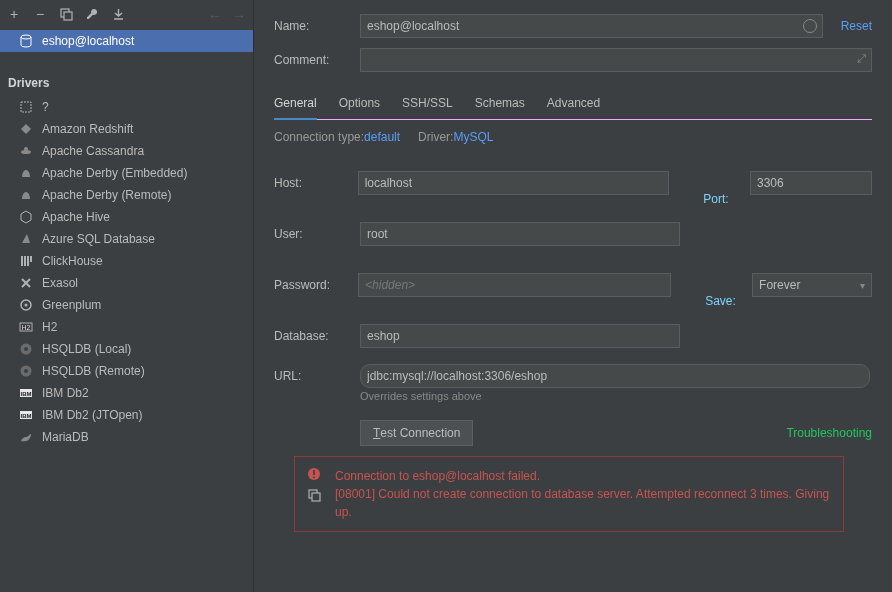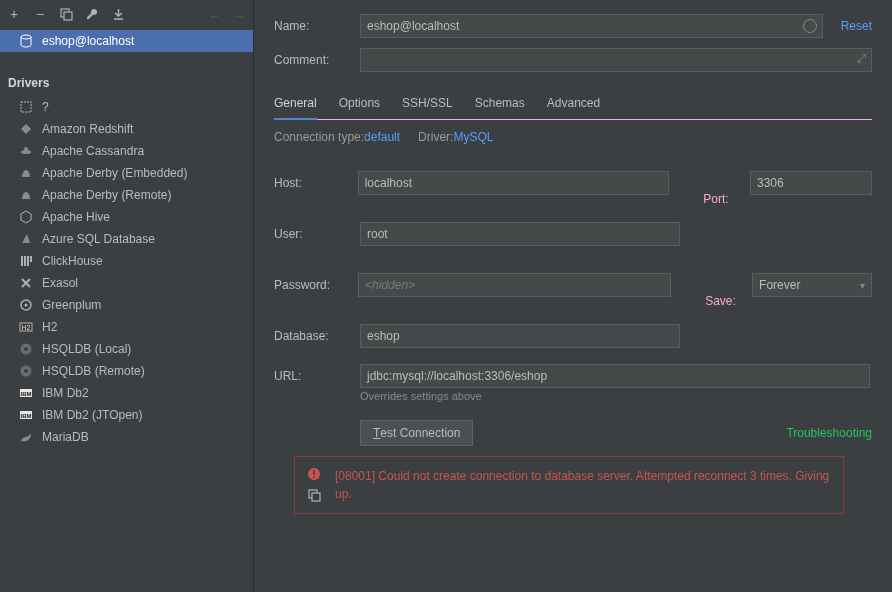--- a/index.html
+++ b/index.html
@@ -28,25 +28,25 @@
 .comment-input input { width: 100%; }
 .expand-icon { position: absolute; right: 6px; top: 4px; color: #888; font-size: 11px; pointer-events: none; }
 .tabs { display: flex; gap: 22px; border-bottom: 1px solid #f0abfc; margin-top: 8px; margin-bottom: 10px; }
 .tab { padding: 6px 0 8px 0; color: #bbbbbb; cursor: pointer; border-bottom: 2px solid transparent; margin-bottom: -1px; }
 .tab.active { border-bottom: 2px solid #4a88c7; color: #d4d4d4; }
 .conn-type-row { font-size: 12px; color: #999; margin-bottom: 16px; display: flex; align-items: center; }
 .conn-type-row .link { color: #589df6; cursor: pointer; }
 .field-row { display: flex; align-items: center; margin-bottom: 16px; gap: 0; }
 .field-row .flabel { width: 86px; color: #bbbbbb; }
 .field-row .main-input { width: 320px; }
-.field-row .side-label { margin-left: 34px; width: 48px; color: #f9a8d4; margin-top: 32px; }
+.field-row .side-label { margin-left: 34px; width: 48px; color: #7dd3fc; margin-top: 32px; }
 .field-row .side-input { width: 122px; }
 .select { background: #45494a; border: 1px solid #5a5d5f; color: #bbbbbb; height: 24px; padding: 0 20px 0 6px; font-size: 12px; position: relative; display: flex; align-items: center; cursor: pointer; }
 .select::after { content: "▾"; position: absolute; right: 6px; color: #888; font-size: 10px; }
-.url-input { width: 510px; }
+.url-input { width: 510px; border-radius: 10px; }
 .hint { font-size: 11px; color: #888; margin-left: 86px; margin-top: -12px; margin-bottom: 18px; }
 .test-row { display: flex; align-items: center; margin-left: 86px; }
 .btn { background: #4c5052; border: 1px solid #5e6060; color: #bbbbbb; height: 26px; padding: 0 12px; cursor: pointer; font-size: 12px; display: flex; align-items: center; }
 .btn .underline { text-decoration: underline; }
 .troubleshoot { margin-left: auto; color: #22c55e; cursor: pointer; }
 .error-box { border: 1px solid #8b3a3c; background: #3c3f41; margin: 10px 0 0 20px; padding: 10px 12px; display: flex; gap: 14px; align-items: flex-start; width: 550px; }
 .error-icons { display: flex; flex-direction: column; gap: 8px; align-items: center; color: #c75450; }
 .error-icons .copy { color: #afb1b3; }
 .error-text { color: #c75450; font-size: 12px; line-height: 1.5; }
 .placeholder-style::placeholder { color: #777; font-style: italic; }
@@ -319,16 +319,17 @@
           </svg>
         </span>
       <span class="copy">
           <svg width="13" height="13" viewBox="0 0 13 13">
             <rect x="1" y="1" width="8" height="8" fill="none" stroke="#afb1b3" stroke-width="1.2"></rect>
             <rect x="4" y="4" width="8" height="8" fill="#3c3f41" stroke="#afb1b3" stroke-width="1.2"></rect>
           </svg>
         </span>
     </div>
     <div class="error-text">
+      <div>Connection to eshop@localhost failed.</div>
       <div>[08001] Could not create connection to database server. Attempted reconnect 3 times. Giving up.</div>
     </div>
   </div>
 </div>
 
 </body></html>

